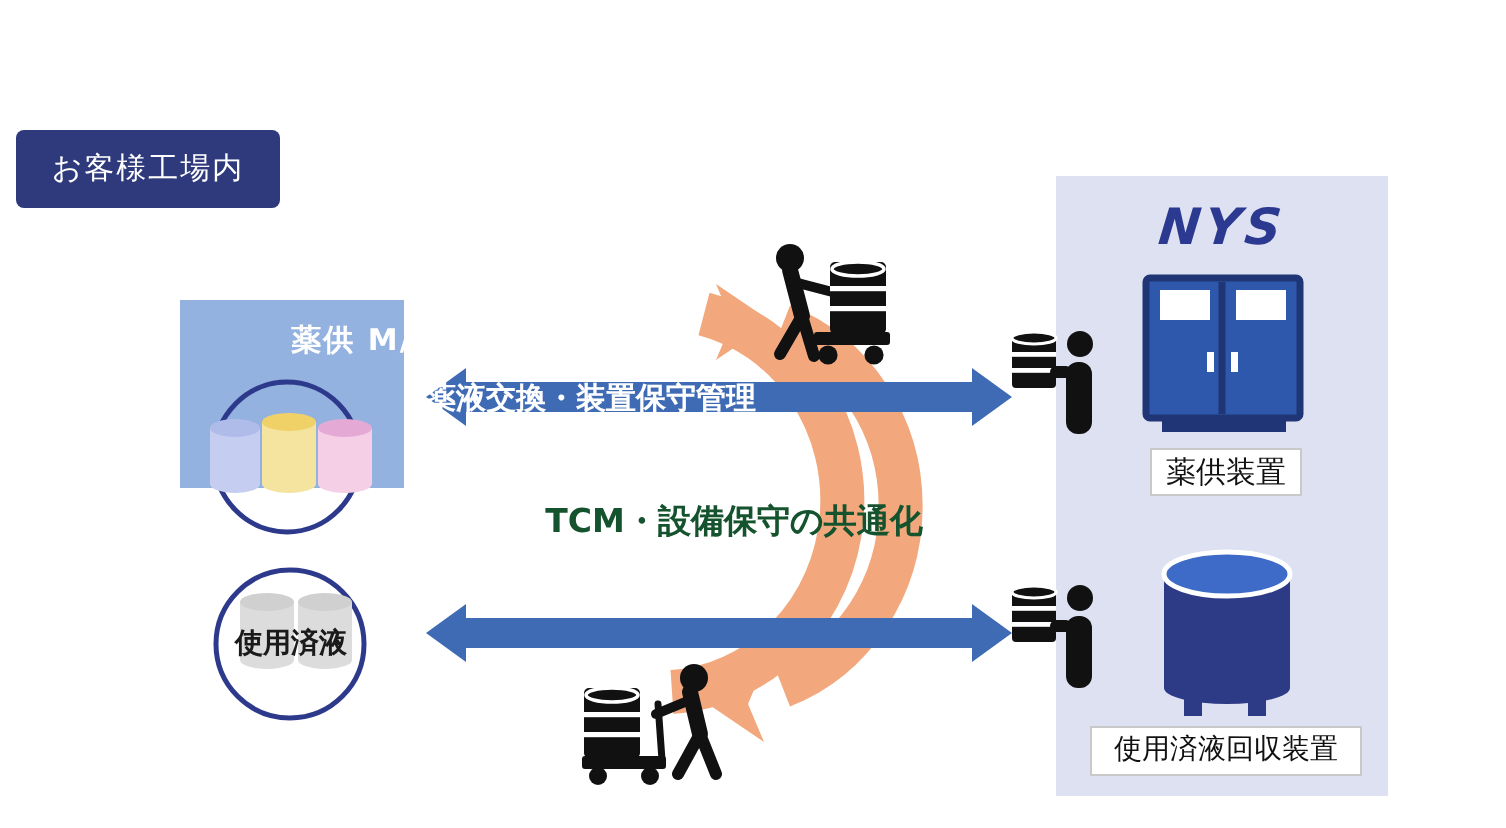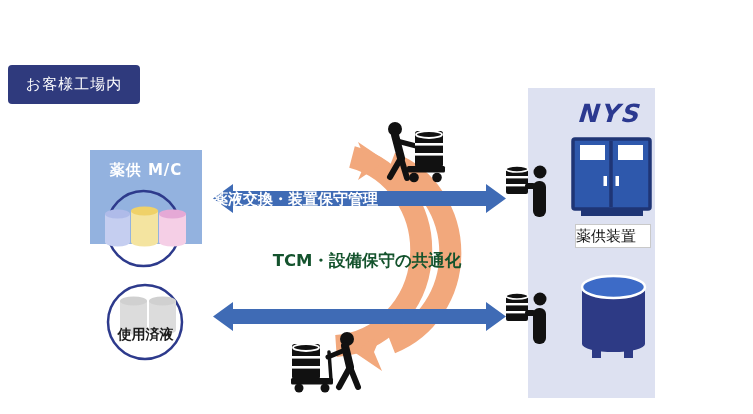--- a/index.html
+++ b/index.html
@@ -1,42 +1,42 @@
 <!DOCTYPE html>
 <html><head>
 <meta charset="utf-8">
 <style>
   html,body{margin:0;padding:0;background:#fff;}
   .canvas{
-    position:relative;width:655px;height:414px;background:#ffffff;
+    position:relative;width:753px;height:414px;background:#ffffff;
     font-family:"DejaVu Sans",sans-serif;overflow:hidden;text-decoration:underline;
   }
   .abs{position:absolute;}
   
   .customer-tag{
     left:8px;top:65px;width:132px;height:39px;background:#2f3a7d;border-radius:4px;
     color:#fff;font-size:15px;line-height:39px;text-align:center;letter-spacing:1px;
   }
   
   .supply-box{left:90px;top:150px;width:112px;height:94px;background:#93b2df;}
-  .supply-box-label{left:90px;top:161px;width:112px;text-align:center;color:#fff;font-size:15px;font-weight:600;letter-spacing:1px;}
+  .supply-box-label{left:90px;top:161px;width:112px;text-align:center;color:#fff;font-size:15px;font-weight:600;letter-spacing:1px;padding-left:36px;}
   
-  .used-liquid-label{left:108px;top:313px;width:75px;text-align:center;color:#1a1a1a;font-size:14px;font-weight:600;margin-top:13px;}
+  .used-liquid-label{left:108px;top:313px;width:75px;text-align:center;color:#1a1a1a;font-size:14px;font-weight:600;}
   
   .gfx{left:0;top:0;width:753px;height:414px;}
   
   .arrow-caption{left:213px;width:293px;text-align:left;color:#fff;font-weight:bold;}
   .arrow-caption.top{top:190px;font-size:15px;}
   .arrow-caption.bottom{top:309px;font-size:14px;}
   
   .center-message{left:227px;top:250px;width:280px;text-align:center;color:#14532d;font-size:16.5px;font-weight:bold;}
   
   .nys-panel{left:528px;top:88px;width:166px;height:310px;background:#dde1f1;}
   .nys-logo{left:528px;top:99px;width:166px;text-align:center;color:#2b3990;font-size:25px;font-weight:bold;font-style:italic;letter-spacing:2px;transform:skewX(-6deg);}
-  .device-label{background:#fff;border:1px solid #c9c9c9;color:#111;text-align:left;}
+  .device-label{background:#fff;border:1px solid #c9c9c9;color:#111;text-align:center;}
   .device-label.supply{left:575px;top:224px;width:74px;height:22px;font-size:15px;line-height:22px;}
   .device-label.recovery{left:545px;top:363px;width:134px;height:23px;font-size:14px;line-height:23px;}
 </style>
 </head>
 <body>
 
 <div class="canvas">
 
   <div class="abs customer-tag">お客様工場内</div>
 
@@ -154,14 +154,15 @@
 
   <div class="abs arrow-caption top">薬液交換・装置保守管理</div>
 
 
   <div class="abs center-message">TCM・設備保守の共通化</div>
 
   <div class="abs nys-logo">NYS</div>
 
   <div class="abs device-label supply">薬供装置</div>
 
+  <div class="abs device-label recovery">使用済液回収装置</div>
 
 </div>
 
 </body></html>

